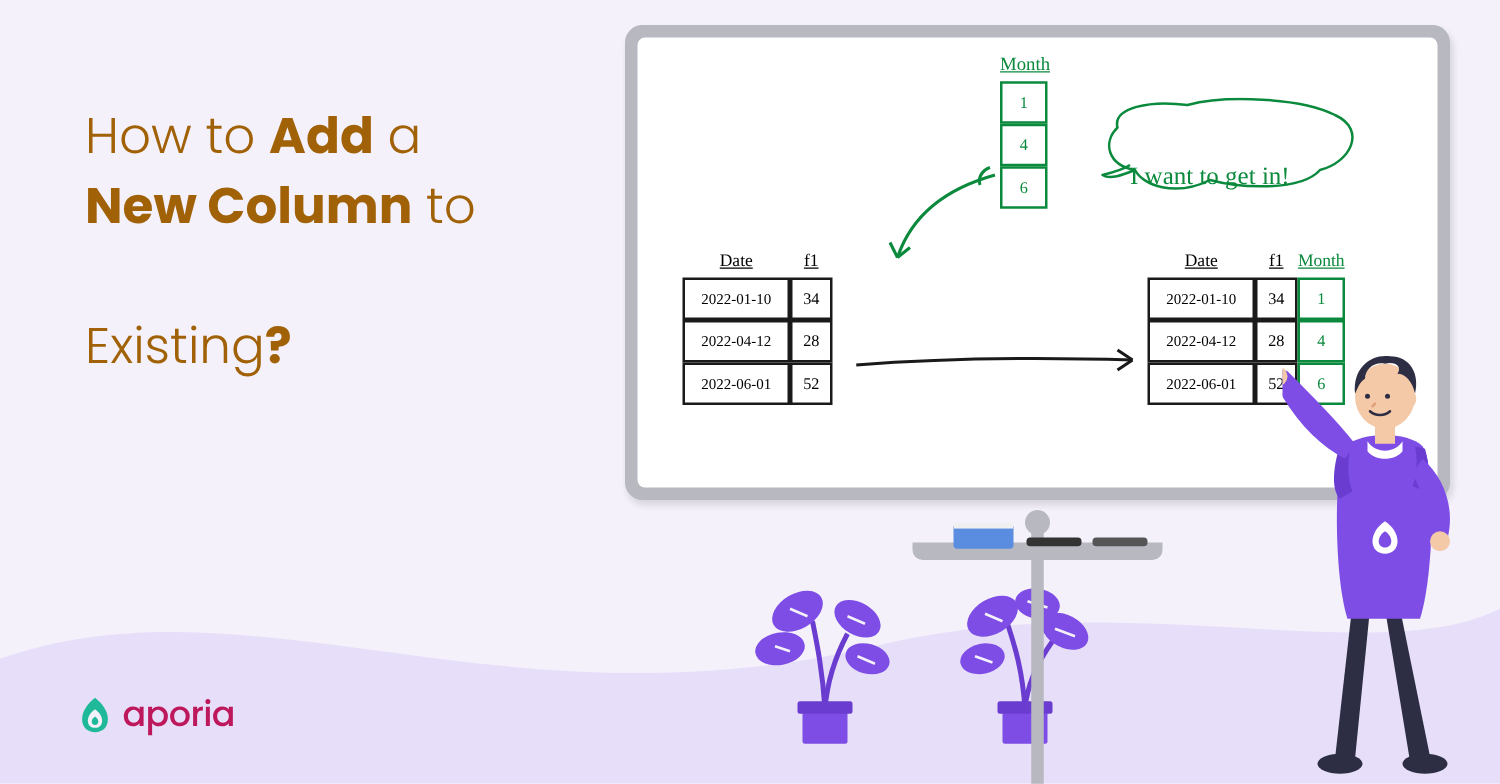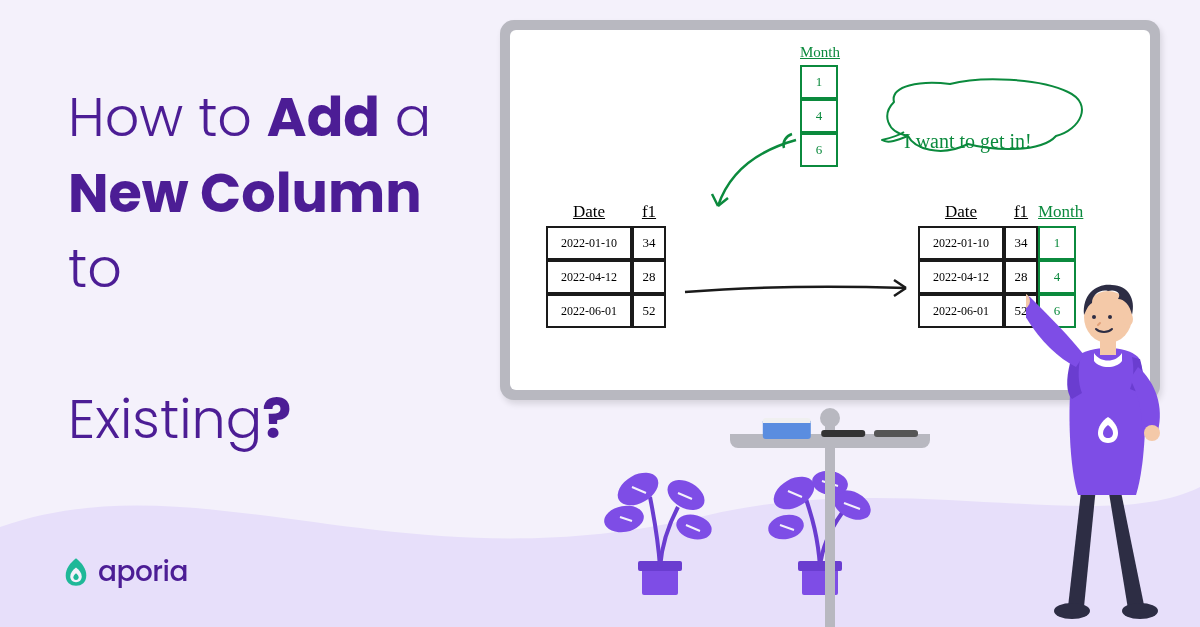--- a/index.html
+++ b/index.html
@@ -24,41 +24,41 @@
   .content {
     position: relative;
     width: 100%;
     height: 100%;
   }
 
   .title {
     position: absolute;
     left: 68px;
     top: 80px;
-    font-size: 54px;
+    font-size: 40px;
     line-height: 1.4;
-    color: #4c1d95;
+    color: #a16207;
     font-weight: 300;
     max-width: 420px;
   }
   .title strong { font-weight: 700; }
 
   .logo {
     position: absolute;
     left: 62px;
     bottom: 34px;
     display: flex;
     align-items: center;
     gap: 8px;
   }
   .logo svg { width: 28px; height: 32px; }
   .logo-text {
     font-size: 28px;
     font-weight: 500;
-    color: #4c1d95;
+    color: #be185d;
     letter-spacing: -0.5px;
   }
 
   
   .board-wrap {
     position: absolute;
     left: 500px;
     top: 20px;
     width: 660px;
     height: 420px;
@@ -138,21 +138,21 @@
     position: absolute;
     display: flex;
     flex-direction: column;
   }
   .mini-table .headers {
     display: flex;
     gap: 0;
     margin-bottom: 4px;
   }
   .mini-table .hcell {
-    font-size: 17px;
+    font-size: 14px;
     text-align: center;
     text-decoration: underline;
     font-weight: 400;
   }
   .mini-table .body {
     display: flex;
     flex-direction: column;
   }
   .mini-table .row { display: flex; align-items: flex-end; }
   .mini-table .cell {

